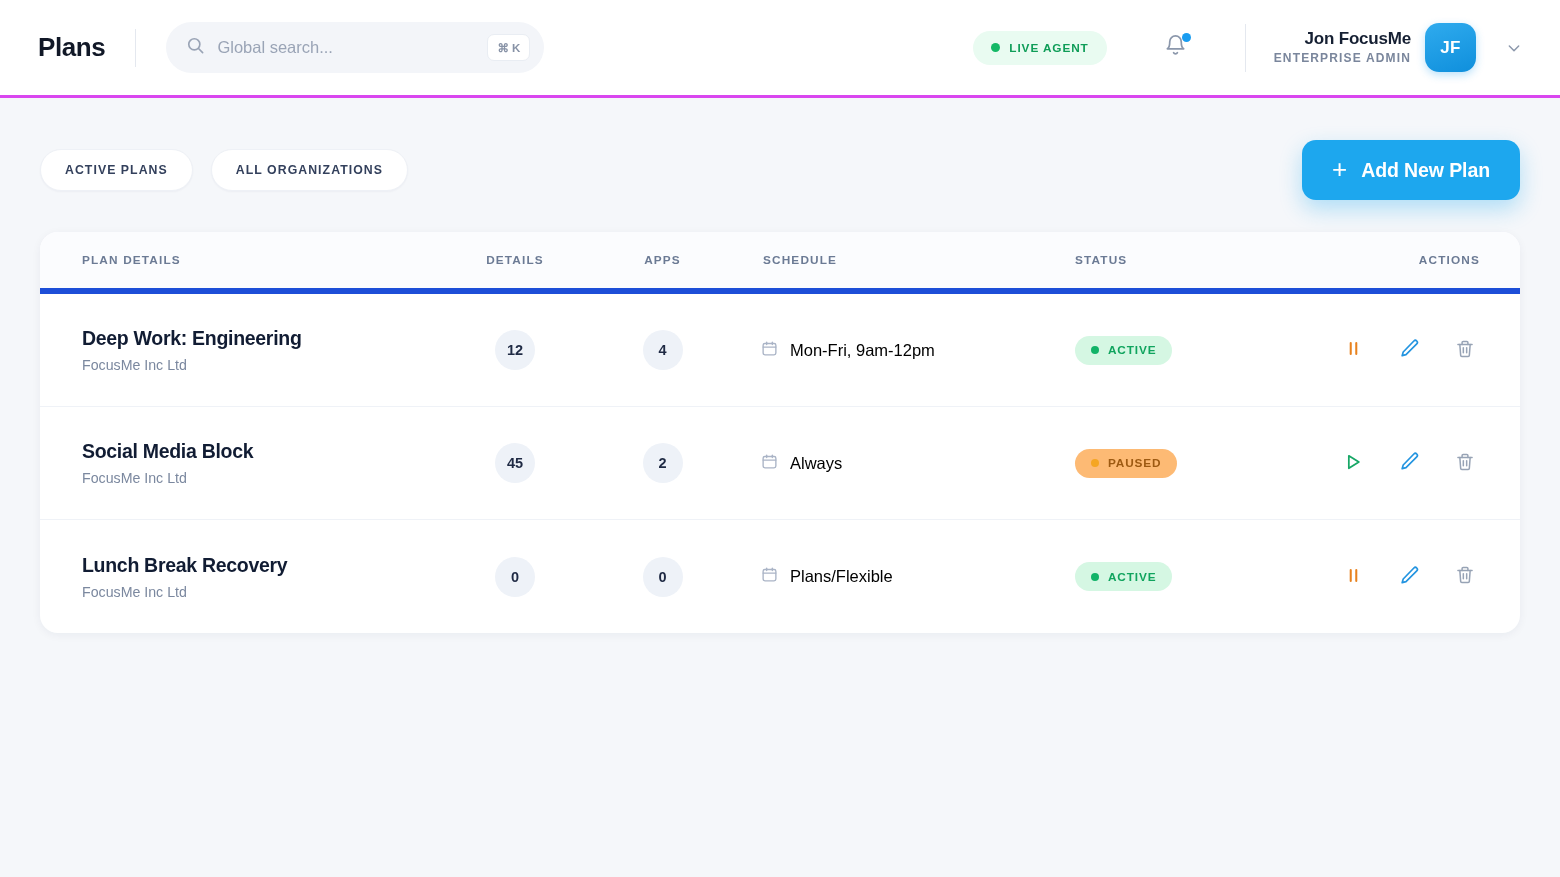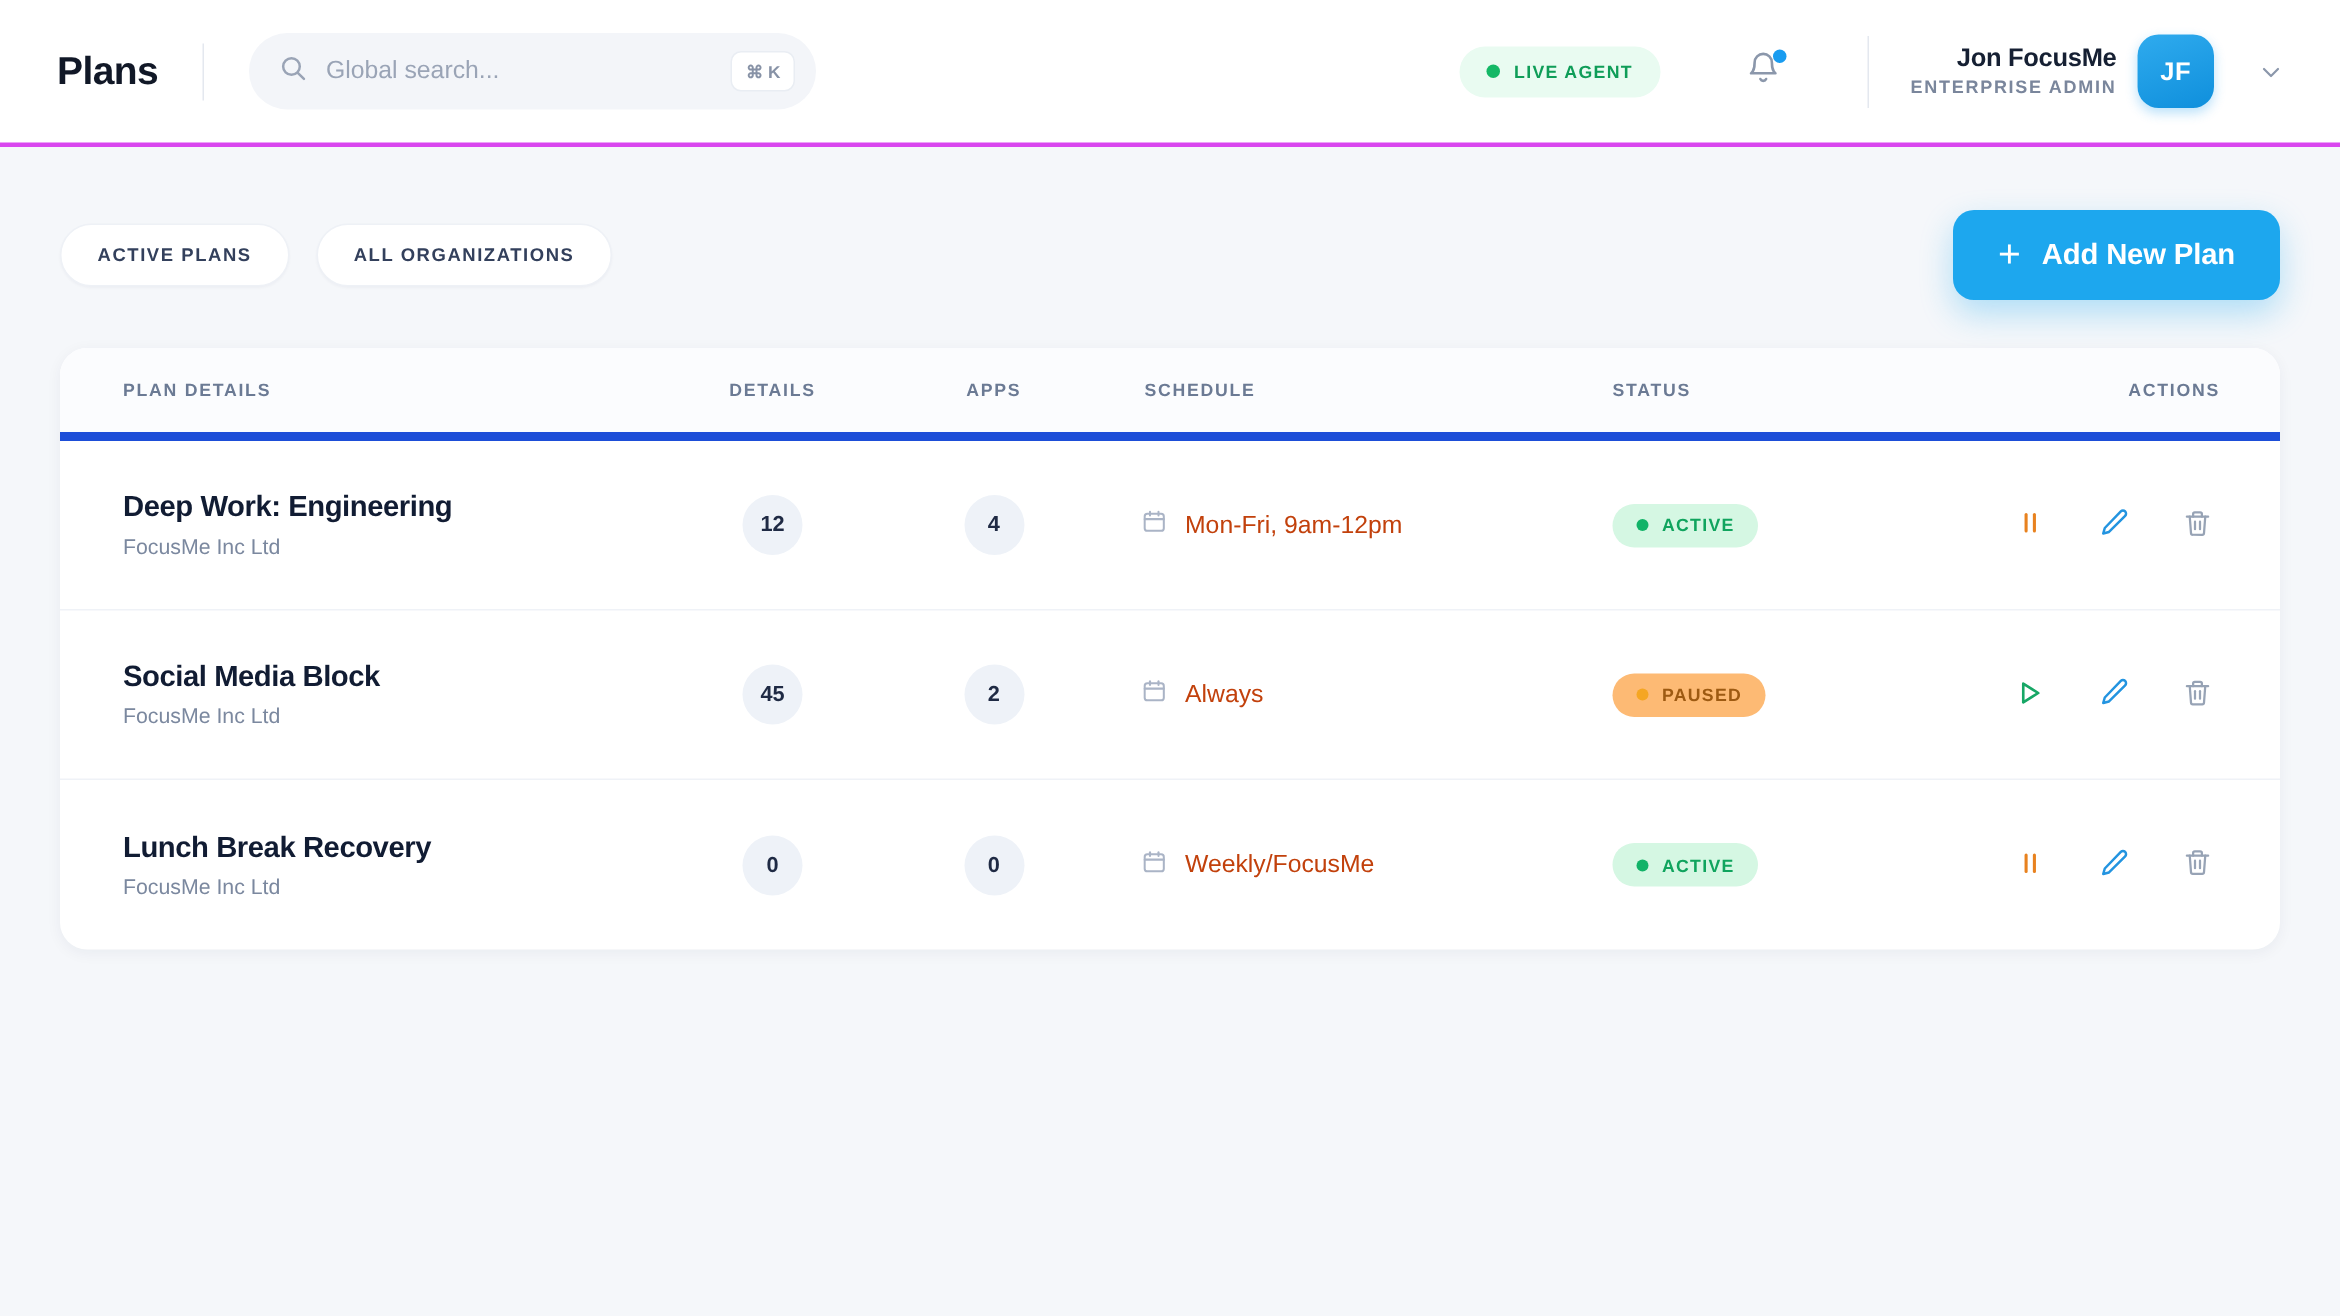--- a/index.html
+++ b/index.html
@@ -264,21 +264,21 @@
     font-weight: 700;
     color: #1f2a44;
   }
 
   .sched-cell {
     display: flex;
     align-items: center;
     gap: 12px;
     padding-left: 26px;
     font-size: 16.5px;
-    color: #c2410c;
+    color: #000000;
   }
 
   .status-cell { padding-left: 40px; }
   .badge {
     display: inline-flex;
     align-items: center;
     gap: 9px;
     height: 29px;
     border-radius: 15px;
     padding: 0 16px;
@@ -507,21 +507,21 @@
     </div>
     <div class="sched-cell">
       <span>
         <svg width="17" height="17" viewBox="0 0 24 24" fill="none" stroke="#aab4c6" stroke-width="1.9" stroke-linecap="round" stroke-linejoin="round">
           <rect x="3" y="5" width="18" height="16" rx="2.5"></rect>
           <line x1="3" y1="10" x2="21" y2="10"></line>
           <line x1="8" y1="3" x2="8" y2="6.5"></line>
           <line x1="16" y1="3" x2="16" y2="6.5"></line>
         </svg>
       </span>
-      <span>Weekly/FocusMe</span>
+      <span>Plans/Flexible</span>
     </div>
     <div class="status-cell">
       <span class="badge active">
         <span class="dot"></span>
         <span>ACTIVE</span>
       </span>
     </div>
     <div class="actions-cell">
       <button class="act-btn">
         <span>

